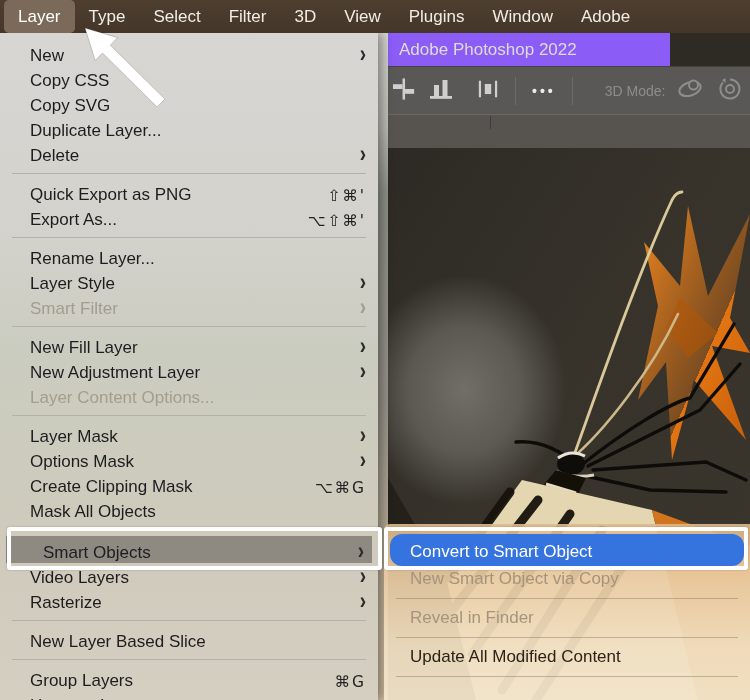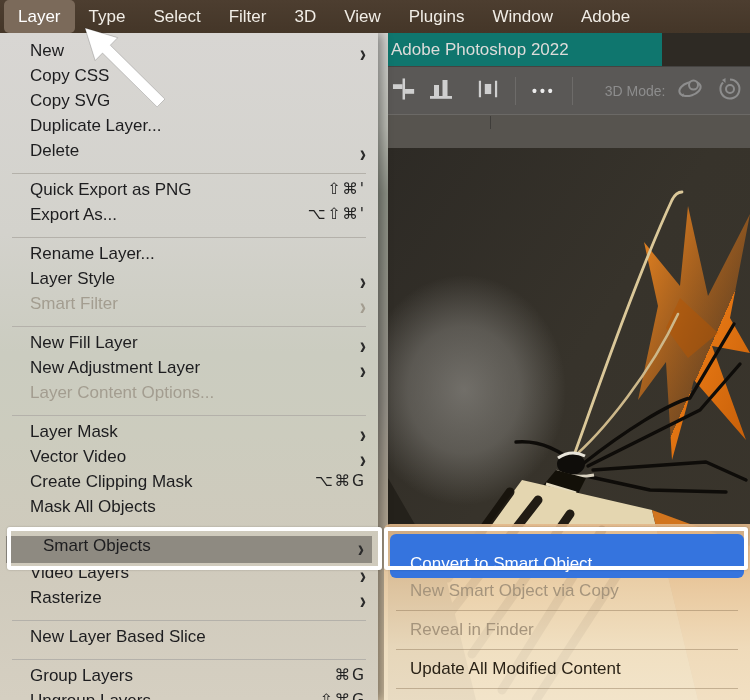--- a/index.html
+++ b/index.html
@@ -15,22 +15,22 @@
     background:linear-gradient(180deg,#4d3e30,#443628);
     display:flex;align-items:center;padding-left:4px;z-index:9;
   }
   .mb-item{
     height:33px;line-height:33px;padding:0 14px;
     font-size:17px;color:#f1ede6;white-space:nowrap;
   }
   .mb-item.active{background:#7b6a5a;border-radius:5px;color:#fff;}
   
   .titlebar{
-    position:absolute;left:362px;top:33px;width:300px;height:33px;
-    background:#0f766e;display:flex;align-items:center;z-index:1;
+    position:absolute;left:370px;top:33px;width:300px;height:33px;
+    background:#8b5cf6;display:flex;align-items:center;z-index:1;
   }
   .titlebar .title{color:#dedcda;font-size:17px;font-weight:500;padding-left:29px;white-space:nowrap;}
   .optionsbar{
     position:absolute;left:378px;top:66px;width:372px;height:48px;
     background:#5a5856;display:flex;align-items:center;z-index:1;
     border-top:1px solid #454341;
   }
   .ob-ico{margin-left:14px;flex:none;color:#cfcfcf;}
   .ob-sep{width:1px;height:28px;background:#6d6b69;margin-left:16px;flex:none;}
   .ob-dots{margin-left:16px;color:#ececec;font-size:14px;letter-spacing:3px;font-weight:bold;flex:none;}
@@ -48,21 +48,21 @@
     background:linear-gradient(180deg,#d6d5d2 0%,#bcbdb5 14%,#8d9186 24%,#97938a 55%,#b4a894 75%,#c9b79b 92%,#cdbb9e 100%);
   }
   
   .dropdown{
     position:absolute;left:0;top:33px;width:378px;height:667px;z-index:4;
     background:linear-gradient(180deg,#d8d6d3 0%,#d3d2cc 30%,#cbccc0 48%,#ccccbe 60%,#cfcabc 78%,#d5cfc1 100%);
     box-shadow:4px 0 10px rgba(0,0,0,.38);
     padding-top:8px;box-sizing:border-box;
   }
   .mi{
-    height:25px;display:flex;align-items:flex-start;
+    height:25px;display:flex;align-items:flex-end;
     padding:0 12px 0 30px;font-size:17px;color:#1d1d1f;white-space:nowrap;
   }
   .mi .fill{flex:1;}
   .mi .sc{font-family:"DejaVu Sans", sans-serif;font-size:15.5px;letter-spacing:2px;color:#222;}
   .mi .chev{font-size:19px;line-height:25px;color:#2b2b2b;font-weight:bold;transform:scaleY(1.25);}
   .mi.dim, .mi.dim .sc, .mi.dim .chev{color:#a39d90;}
   .mi.hl{
     background:#8e8a81;border-radius:0;margin:0 6px;
     padding:0 8px 0 37px;height:27px;
   }
@@ -71,22 +71,22 @@
   .submenu{
     position:absolute;left:384px;top:524px;width:366px;height:176px;z-index:6;
     background:linear-gradient(180deg,rgba(226,184,138,.90) 0%,rgba(235,207,168,.93) 35%,rgba(241,224,194,.95) 70%,rgba(243,229,203,.95) 100%);
     border-top-left-radius:6px;padding-top:10px;box-sizing:border-box;
   }
   .smi{
     height:25px;display:flex;align-items:center;
     padding:0 14px 0 26px;font-size:17px;color:#2b2317;white-space:nowrap;
   }
   .smi.sel{
-    background:#3574de;border-radius:6px;margin:0 6px;
-    padding:16px 8px 0 20px;height:28px;color:#fff;font-weight:500;
+    background:#3574de;border-radius:12px;margin:0 6px;
+    padding:4px 8px 0 20px;height:28px;color:#fff;font-weight:500;
   }
   .smi.dim{color:#a5947c;}
   .ssep{height:1px;background:rgba(130,105,75,.40);margin:6.5px 12px;}
   
   .wbox{
     position:absolute;border:4px solid #ffffff;border-radius:3px;
     box-sizing:border-box;z-index:8;pointer-events:none;
     box-shadow:0 0 2px rgba(0,0,0,.25);
   }
   .wbox.left{left:7px;top:527px;width:375px;height:43px;}
@@ -289,21 +289,21 @@
   <div class="mi dim">
       <span>Layer Content Options...</span>
     </div>
   <div class="msep"></div>
   <div class="mi">
       <span>Layer Mask</span>
       <span class="fill"></span>
       <span class="chev">›</span>
     </div>
   <div class="mi">
-      <span>Vector Video</span>
+      <span>Options Mask</span>
       <span class="fill"></span>
       <span class="chev">›</span>
     </div>
   <div class="mi">
       <span>Create Clipping Mask</span>
       <span class="fill"></span>
       <span class="sc">⌥⌘G</span>
     </div>
   <div class="mi">
       <span>Mask All Objects</span>

